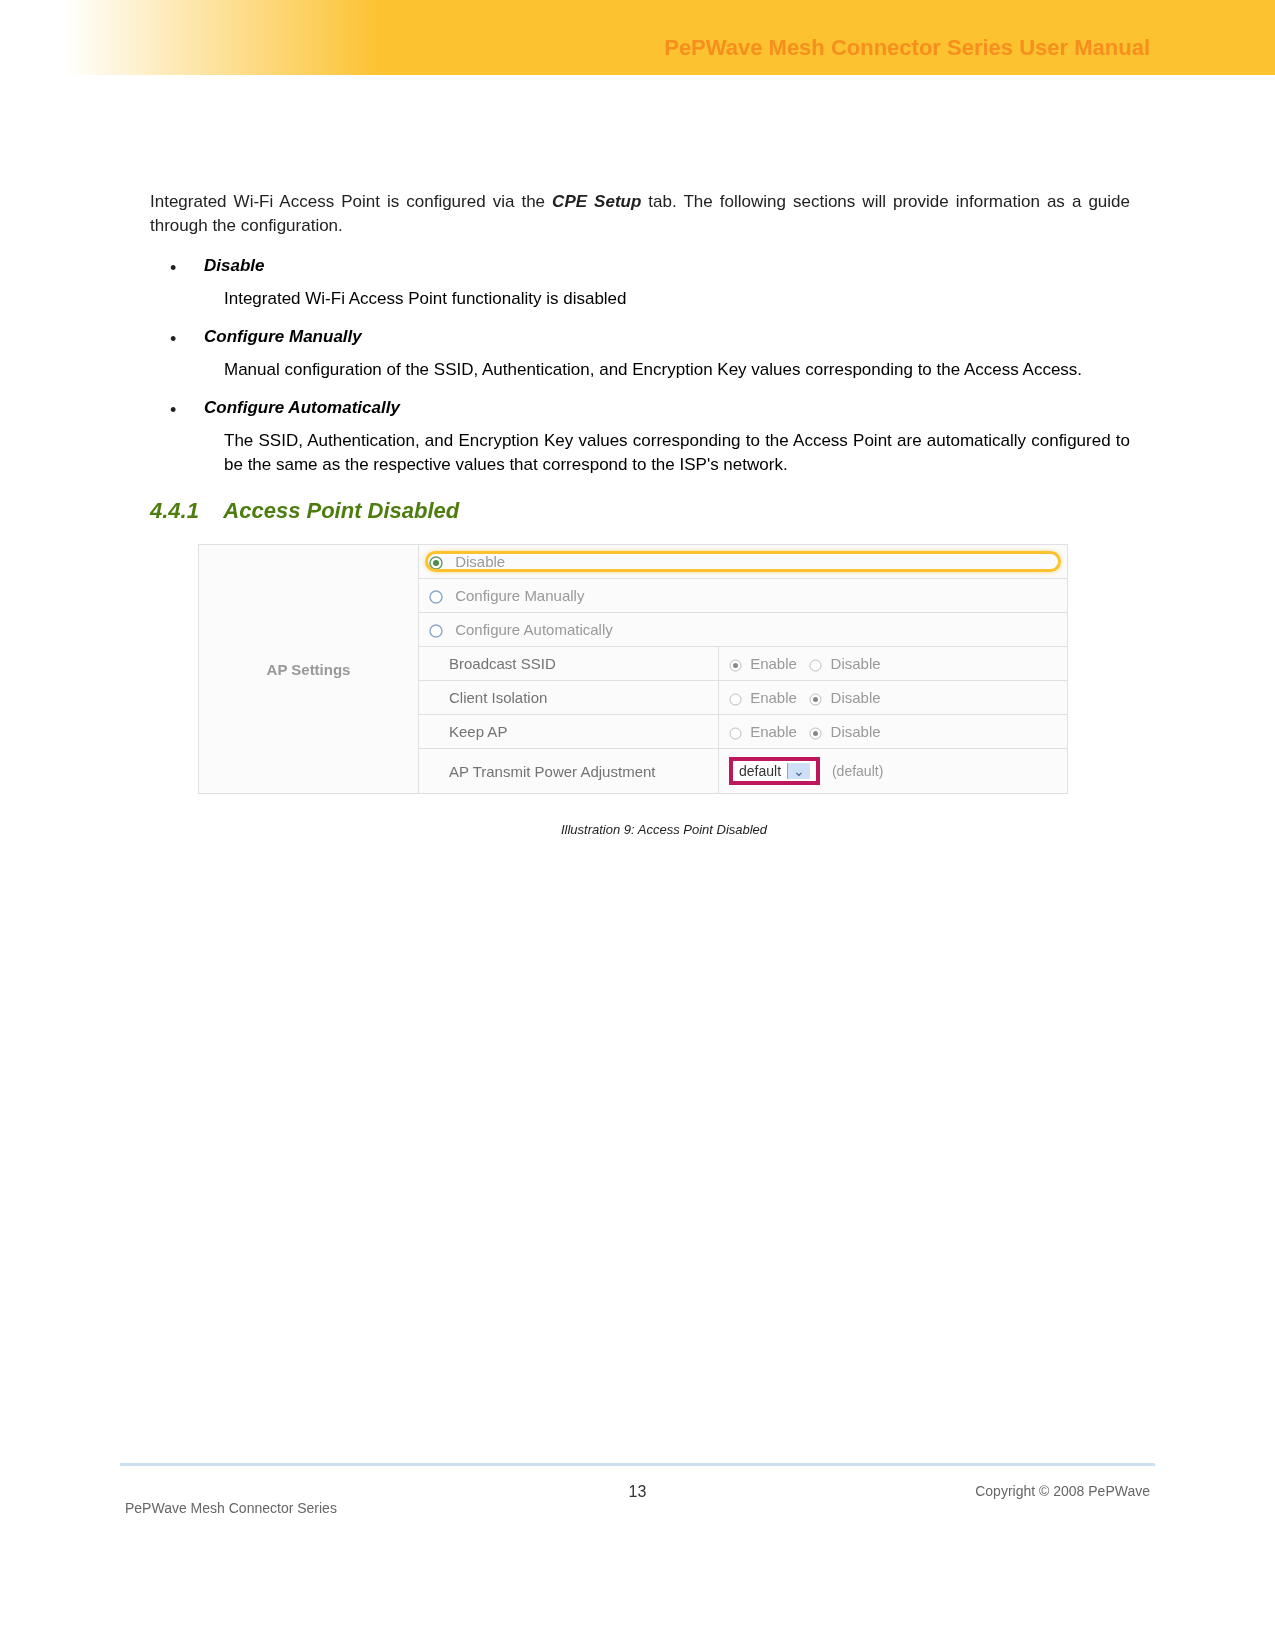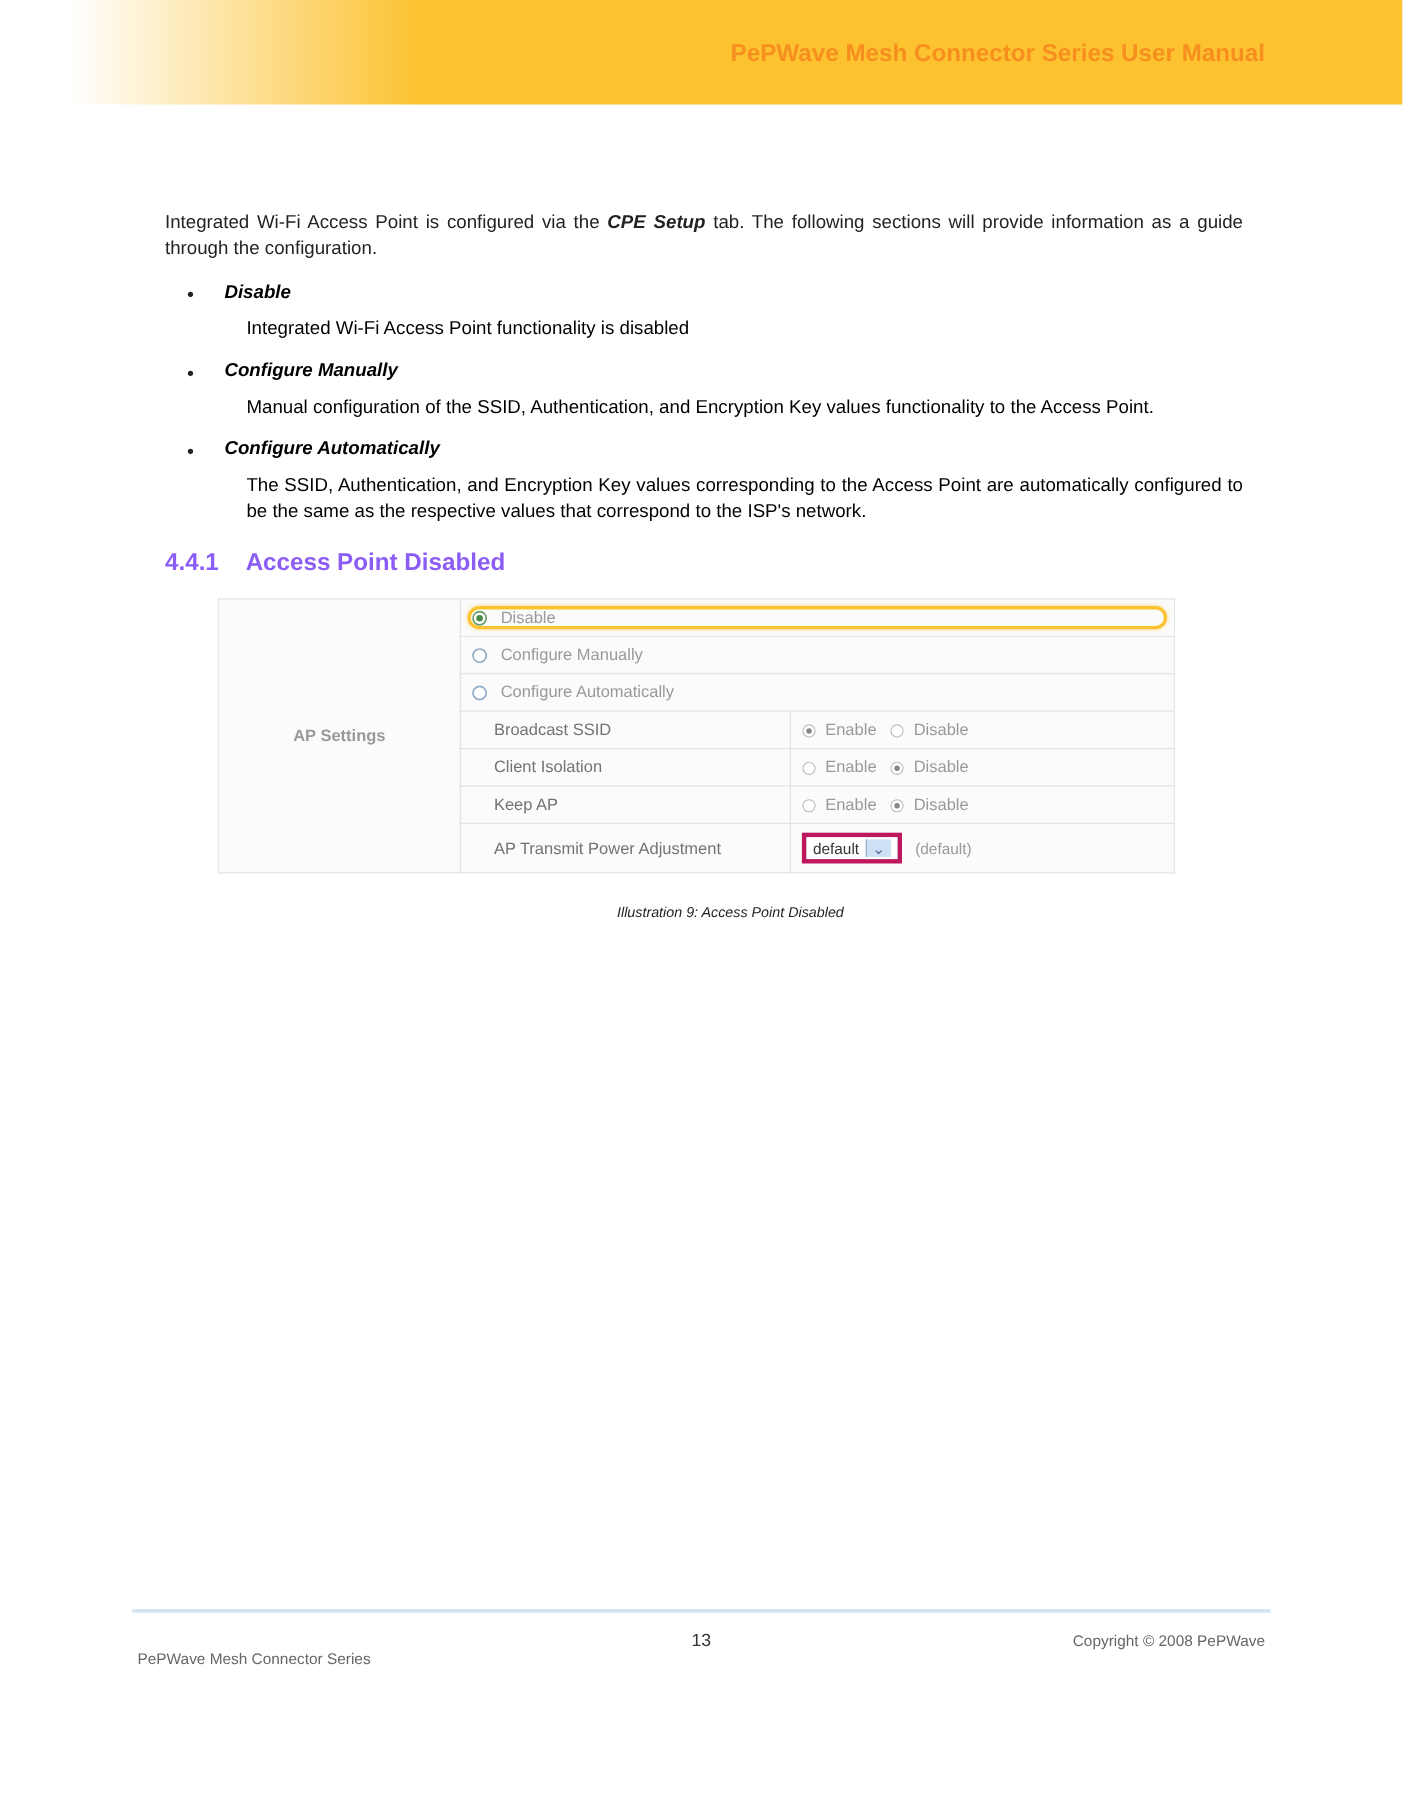--- a/index.html
+++ b/index.html
@@ -13,21 +13,21 @@
       width: 1275px;
       height: 1651px;
       position: relative;
       overflow: hidden;
     }
     .header-banner {
       position: absolute;
       top: 0;
       left: 0;
       width: 100%;
-      height: 95px;
+      height: 75px;
       background: linear-gradient(to right, #fff 0%, #fff 5%, #fcc230 30%, #fcc230 100%);
     }
     .header-title {
       position: absolute;
       right: 125px;
       top: 35px;
       font-family: 'Century Gothic', Arial, sans-serif;
       font-weight: bold;
       color: #f78f1e;
       font-size: 22px;
@@ -87,24 +87,25 @@
     }
     .bullet-desc {
       font-size: 17px;
       margin-left: 54px;
       line-height: 1.4;
       text-align: justify;
     }
     .subsection-heading {
       font-family: 'Century Gothic', Arial, sans-serif;
       font-weight: bold;
-      color: #8b5cf6;
+      color: #4d7c0f;
       font-size: 22px;
       margin-top: 22px;
       margin-bottom: 20px;
+      font-style: italic;
     }
     .subsection-number {
       display: inline-block;
       width: 68px;
     }
     .screenshot-container {
       margin-left: 48px;
       margin-top: 12px;
     }
     .ap-table {
@@ -252,21 +253,21 @@
         <span class="bullet">•</span>
         <span class="bullet-label">Disable</span>
       </div>
       <div class="bullet-desc">Integrated Wi-Fi Access Point functionality is disabled</div>
     </div>
     <div class="bullet-item">
       <div class="bullet-row">
         <span class="bullet">•</span>
         <span class="bullet-label">Configure Manually</span>
       </div>
-      <div class="bullet-desc">Manual configuration of the SSID, Authentication, and Encryption Key values functionality to the Access Point.</div>
+      <div class="bullet-desc">Manual configuration of the SSID, Authentication, and Encryption Key values corresponding to the Access Access.</div>
     </div>
     <div class="bullet-item">
       <div class="bullet-row">
         <span class="bullet">•</span>
         <span class="bullet-label">Configure Automatically</span>
       </div>
       <div class="bullet-desc">The SSID, Authentication, and Encryption Key values corresponding to the Access Point are automatically configured to be the same as the respective values that correspond to the ISP's network.</div>
     </div>
   </div>
 

